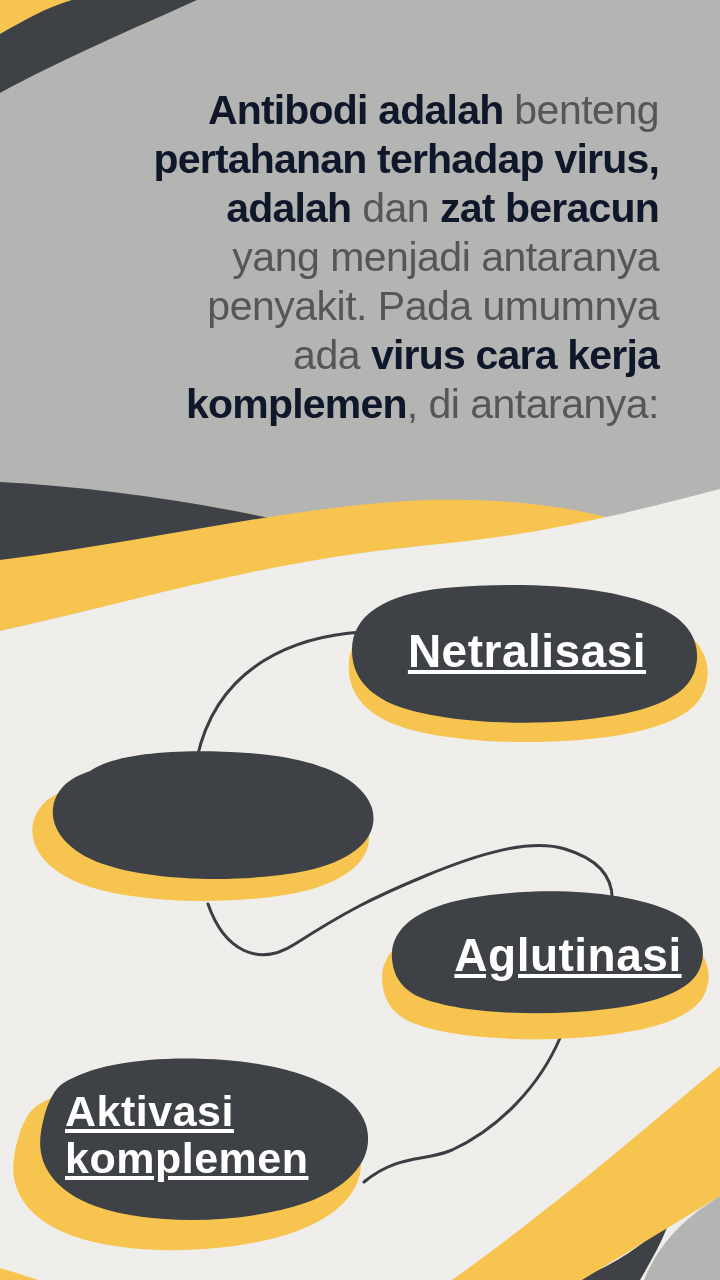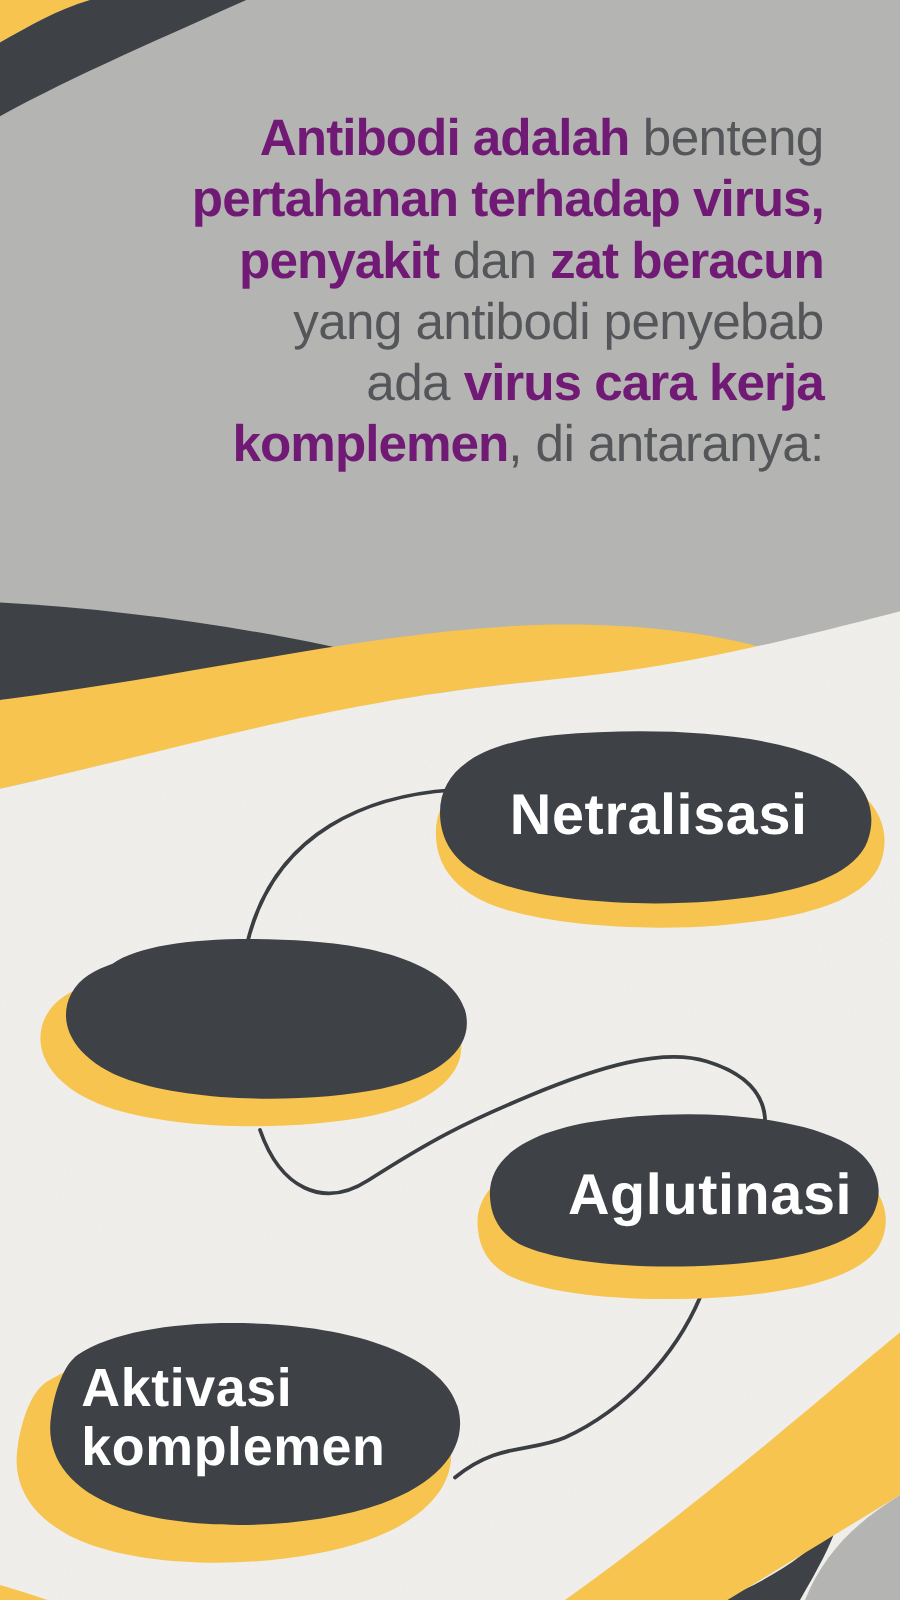--- a/index.html
+++ b/index.html
@@ -8,25 +8,25 @@
     font-family:"Liberation Sans","DejaVu Sans",sans-serif;
     background:#B4B4B3;
   }
   .stage svg{position:absolute;inset:0;display:block;}
   .connector{fill:none;stroke:#3A3D41;stroke-width:3;stroke-linecap:round;}
   .header{
     position:absolute;top:86px;left:30px;right:61px;
     text-align:right;color:#54565A;
     font-size:41px;line-height:49px;letter-spacing:-0.5px;
   }
-  .header .b{font-weight:700;color:#701a75;letter-spacing:-0.8px;}
+  .header .b{font-weight:700;color:#0f172a;letter-spacing:-0.8px;}
   .header .r{font-weight:400;}
   .node-label{
     position:absolute;color:#FFFFFF;font-weight:700;
-    font-size:46px;line-height:50px;text-align:center;letter-spacing:0.5px;
+    font-size:46px;line-height:50px;text-align:center;letter-spacing:0.5px;text-decoration:underline;
   }
   .node-label.two-line{text-align:left;font-size:43px;line-height:47px;letter-spacing:0.5px;}
 </style>
 </head>
 <body>
 
 <div class="stage">
 
   <svg viewBox="0 0 720 1280" width="720" height="1280">
     <defs>
@@ -66,22 +66,23 @@
 
     <path d="M 720,1196 C 688,1216 660,1240 644,1280 L 720,1280 Z" fill="#B4B4B3"></path>
     <path d="M 671,1216 C 648,1243 618,1263 576,1280 L 640,1280 C 655,1254 665,1236 671,1216 Z" fill="#3E4145"></path>
     <path d="M 720,1066 C 680,1098 570,1196 452,1280 L 582,1280 C 636,1247 684,1218 720,1196 Z" fill="#F6C44F"></path>
     <path d="M 0,1268 C 14,1272 26,1276 38,1280 L 0,1280 Z" fill="#F6C44F"></path>
   </svg>
 
   <div class="header">
     <div><span class="b">Antibodi adalah</span><span class="r"> benteng</span></div>
     <div><span class="b">pertahanan terhadap virus,</span></div>
-    <div><span class="b">penyakit</span><span class="r"> dan </span><span class="b">zat beracun</span></div>
-    <div><span class="r">yang antibodi penyebab</span></div>
+    <div><span class="b">adalah</span><span class="r"> dan </span><span class="b">zat beracun</span></div>
+    <div><span class="r">yang menjadi antaranya</span></div>
+    <div><span class="r">penyakit. Pada umumnya</span></div>
     <div><span class="r">ada </span><span class="b">virus cara kerja</span></div>
     <div><span class="b">komplemen</span><span class="r">, di antaranya:</span></div>
   </div>
 
   <div class="node-label" style="left:352px;top:626px;width:350px;">Netralisasi</div>
 
 
   <div class="node-label" style="left:418px;top:930px;width:300px;">Aglutinasi</div>
 
   <div class="node-label two-line" style="left:65px;top:1088px;width:310px;">

